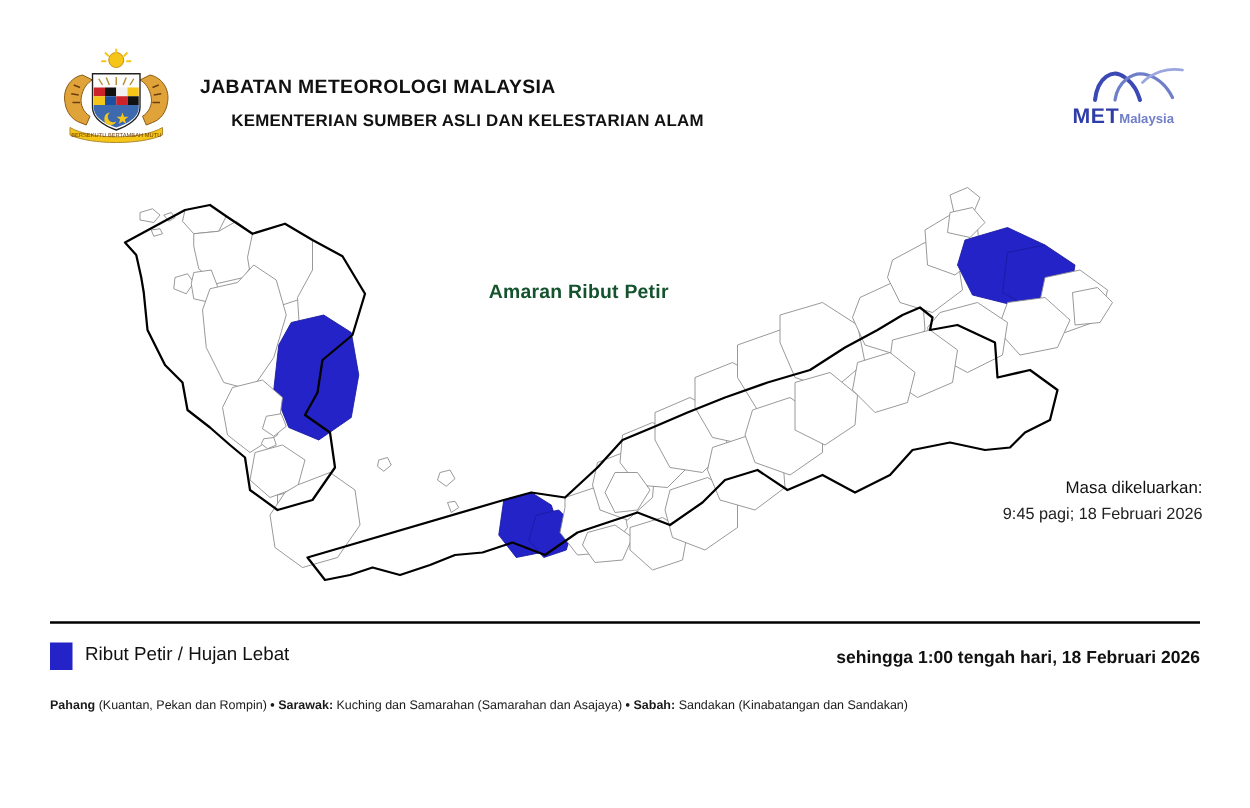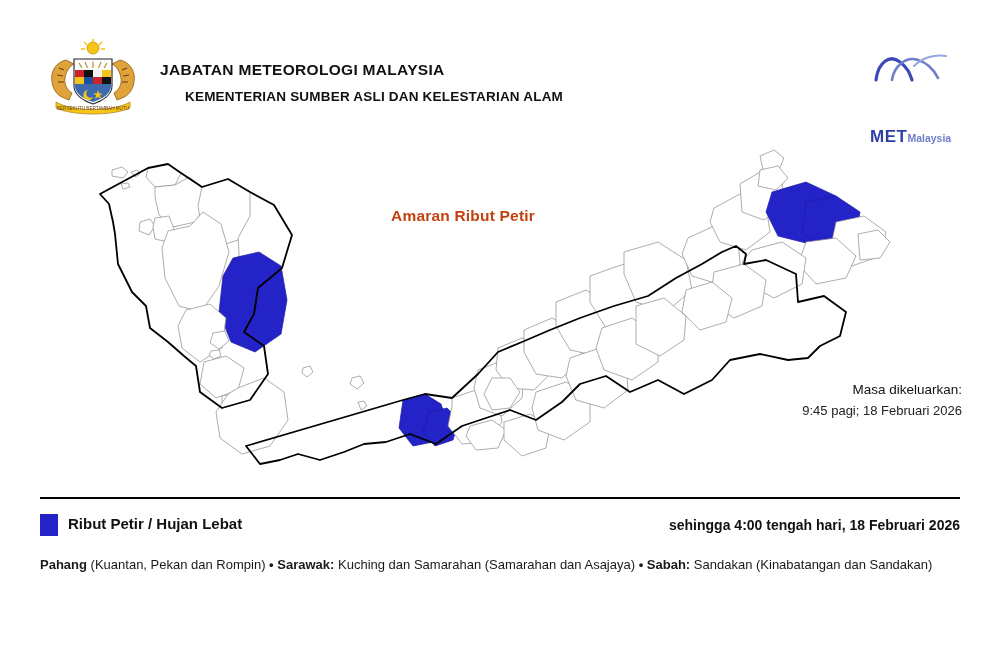--- a/index.html
+++ b/index.html
@@ -50,48 +50,47 @@
     margin-top: 7px;
     padding-left: 25px;
   }
   .met-logo {
     position: absolute;
     right: 32px; top: 50px;
     width: 110px; height: 58px;
   }
   .met-text {
     position: absolute;
-    left: 12px; top: 33px;
+    left: 0; top: 33px;
     font-size: 17px;
     font-weight: bold;
     color: #2f3da8;
     letter-spacing: 0.5px;
-    margin-top: 44px;
   }
   .met-text .small {
     font-size: 10.5px;
     font-weight: bold;
     color: #6f7ec9;
     letter-spacing: 0px;
   }
 
   
   .map-area {
     position: absolute;
     left: 0; top: 130px;
     width: 1000px;
     height: 360px;
   }
   .map-title {
     position: absolute;
     left: 391px;
-    top: 77px;
+    top: 95px;
     font-size: 15.5px;
     font-weight: bold;
-    color: #c2410c;
+    color: #14532d;
     letter-spacing: 0.2px;
   }
   .issued-block {
     position: absolute;
     right: 38px;
     top: 252px;
     text-align: right;
   }
   .issued-label {
     font-size: 13.5px;
@@ -128,39 +127,39 @@
     left: 0; top: 1px;
     width: 18px;
     height: 22px;
     background: #2323c8;
   }
   .legend-label {
     position: absolute;
     left: 28px;
     top: 2px;
     font-size: 15px;
-    font-weight: bold;
+    font-weight: normal;
     color: #111111;
   }
   .valid-until {
     position: absolute;
     right: 0;
     top: 4px;
     font-size: 14px;
     font-weight: bold;
     color: #111111;
   }
 
   
   .details {
     position: absolute;
     left: 40px;
     top: 553px;
     width: 925px;
-    font-size: 13px;
+    font-size: 10px;
     color: #1a1a1a;
     line-height: 24px;
     text-align: justify;
   }
   .details b { font-weight: bold; }
   .sep-dot { font-weight: bold; }
 
   
   .state { fill: #ffffff; stroke: #8a8a8a; stroke-width: 0.7; }
   .state.alert { fill: #2323c8; stroke: #1a1aa0; }
@@ -336,21 +335,21 @@
       <div class="issued-label">Masa dikeluarkan:</div>
       <div class="issued-value">9:45 pagi; 18 Februari 2026</div>
     </div>
   </div>
 
   <div class="separator"></div>
 
   <div class="legend-row">
     <div class="legend-swatch"></div>
     <div class="legend-label">Ribut Petir / Hujan Lebat</div>
-    <div class="valid-until">sehingga 4:00 tengah hari, 18 Februari 2026</div>
+    <div class="valid-until">sehingga 1:00 tengah hari, 18 Februari 2026</div>
   </div>
 
   <div class="details">
     <b>Pahang</b>
     <span>(Kuantan, Pekan dan Rompin)</span>
     <span class="sep-dot">•</span>
     <b>Sarawak:</b>
     <span>Kuching dan Samarahan (Samarahan dan Asajaya)</span>
     <span class="sep-dot">•</span>
     <b>Sabah:</b>

